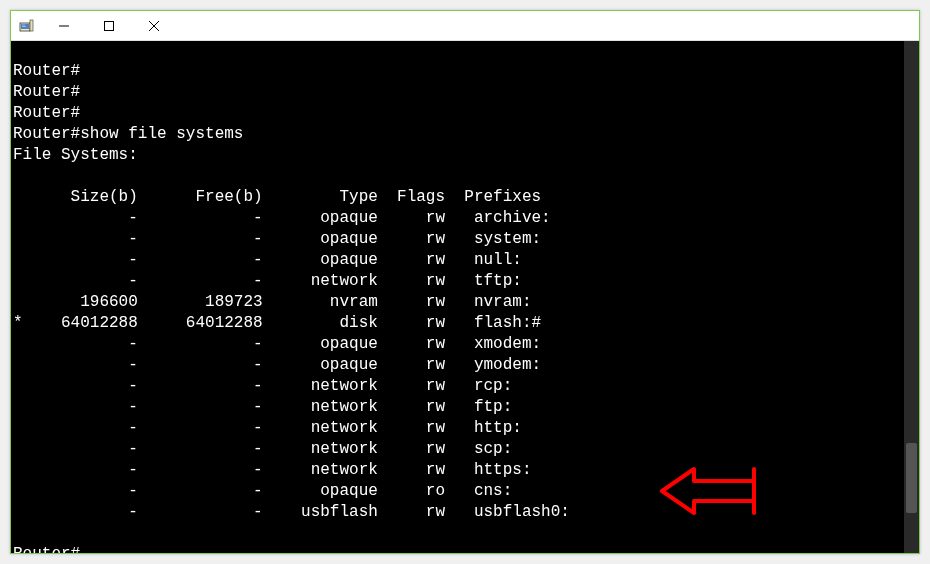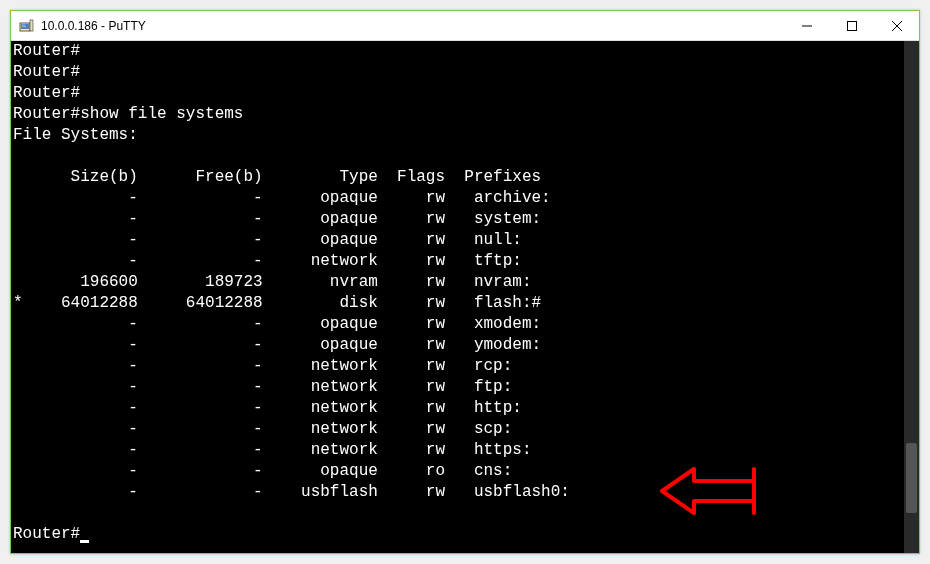--- a/index.html
+++ b/index.html
@@ -60,21 +60,21 @@
       font-size: 13px;
       color: #000;
     }
     .terminal {
       flex: 1;
       background: #000;
       color: #fff;
       font-family: "Courier New", monospace;
       font-size: 16px;
       line-height: 21px;
-      padding: 0 2px;
+      padding: 20px 2px;
       overflow: hidden;
       white-space: pre;
       position: relative;
     }
     .scrollbar {
       position: absolute;
       right: 0;
       top: 30px;
       width: 15px;
       height: calc(100% - 30px);
@@ -111,21 +111,20 @@
   <div class="titlebar">
     <span class="titlebar-icon">
       <svg width="16" height="16" viewBox="0 0 16 16">
         <rect x="1" y="5" width="10" height="8" fill="#f5e8c0" stroke="#333" stroke-width="0.8"></rect>
         <rect x="2" y="6" width="8" height="5" fill="#5080c0"></rect>
         <rect x="11" y="2" width="3" height="11" fill="#e8e0b0" stroke="#333" stroke-width="0.6"></rect>
         <line x1="3" y1="7" x2="6" y2="7" stroke="#cde" stroke-width="0.6"></line>
         <line x1="3" y1="8.5" x2="7" y2="8.5" stroke="#cde" stroke-width="0.6"></line>
       </svg>
     </span>
-    <span class="titlebar-title">10.0.0.186 - PuTTY</span>
     <div class="window-controls">
       <div class="ctrl-btn">
         <svg width="10" height="10">
             <line x1="0" y1="5" x2="10" y2="5" stroke="#000" stroke-width="1"></line>
           </svg>
       </div>
       <div class="ctrl-btn">
         <svg width="10" height="10">
             <rect x="0.5" y="0.5" width="9" height="9" fill="none" stroke="#000" stroke-width="1"></rect>
           </svg>

